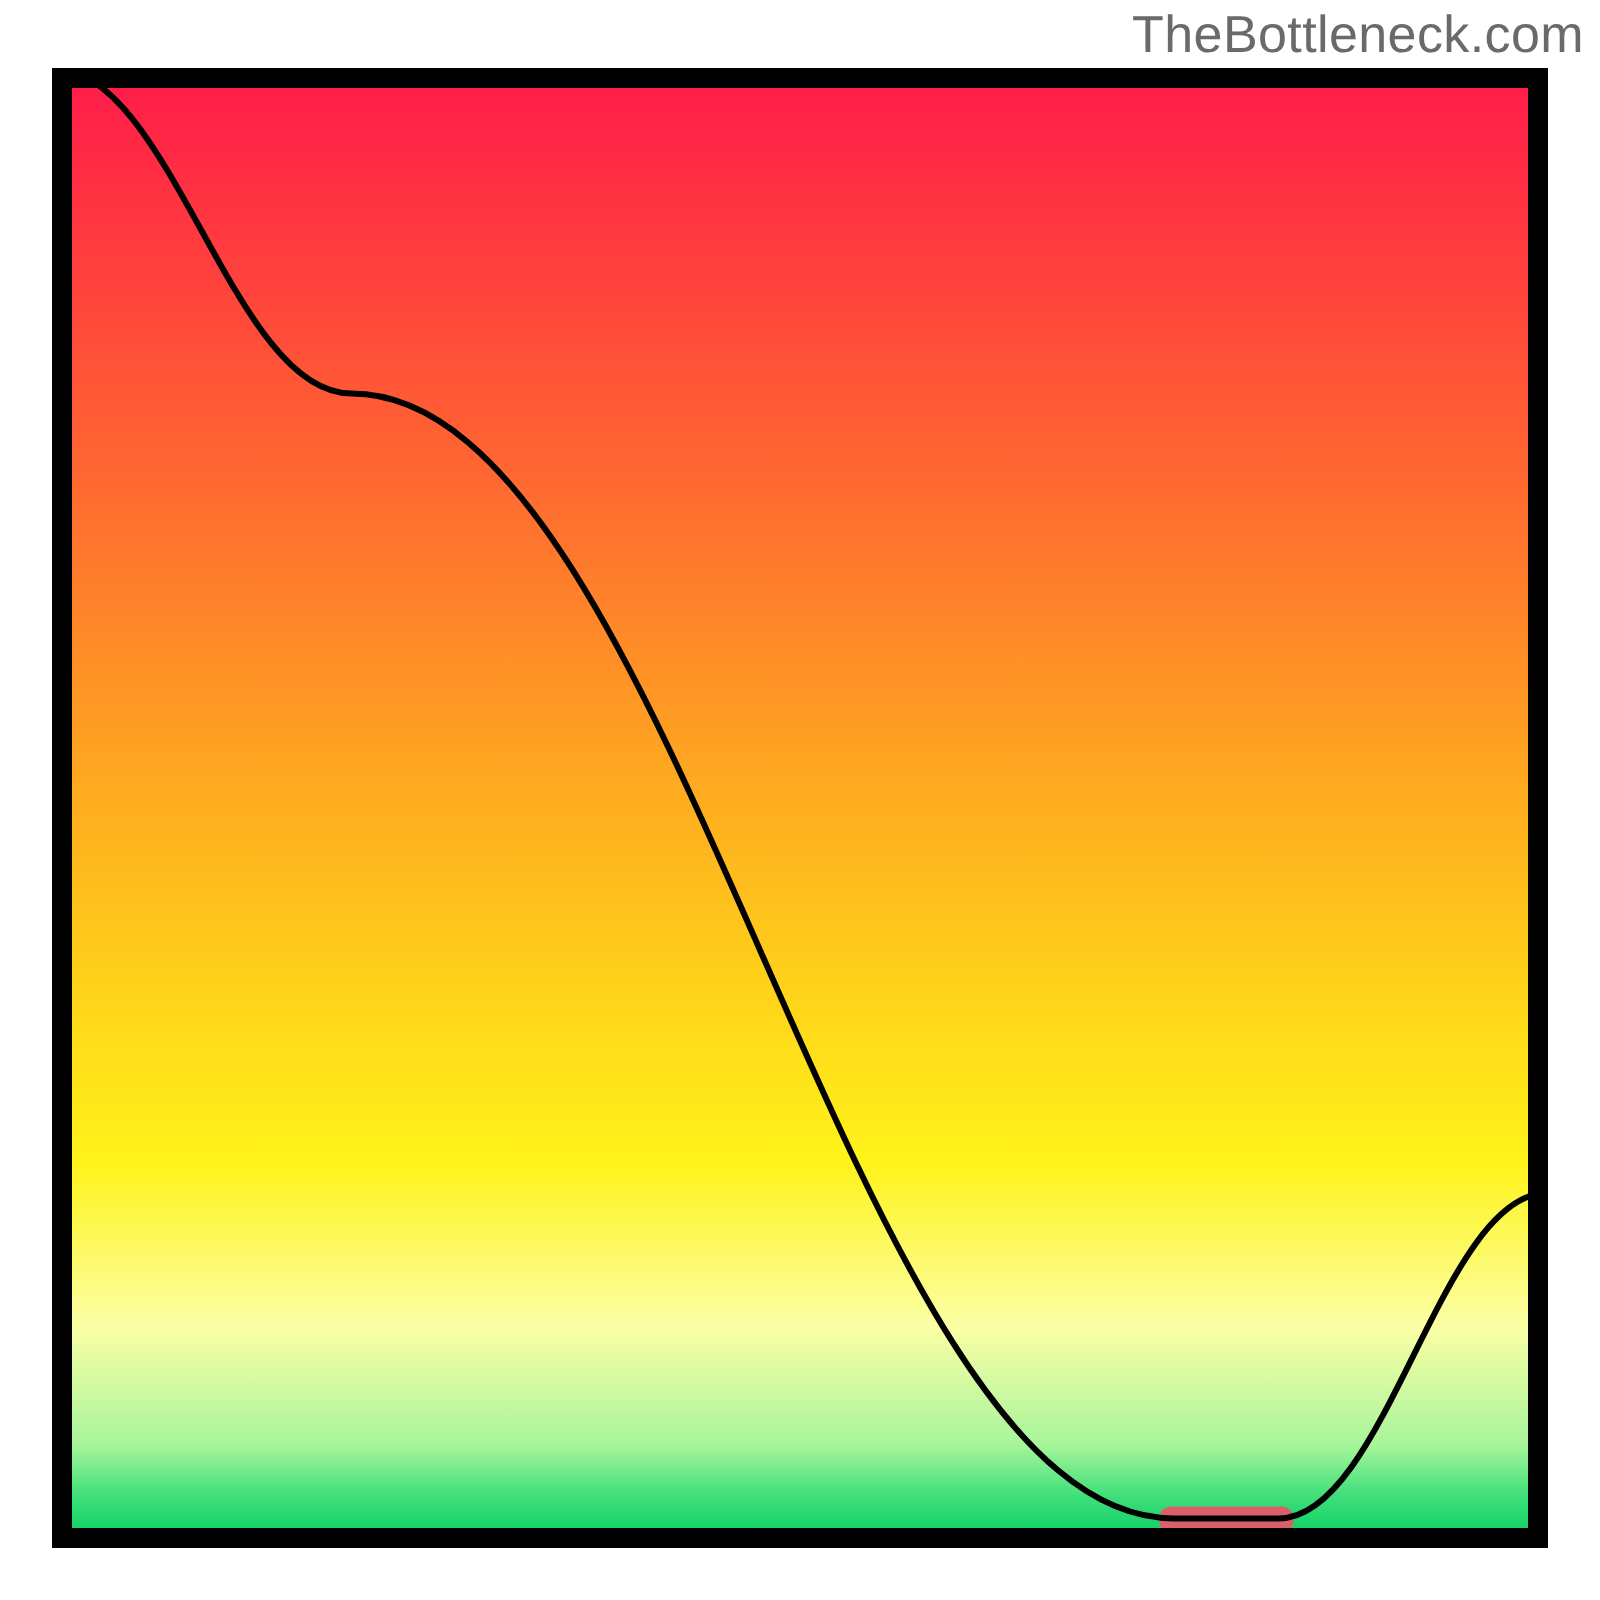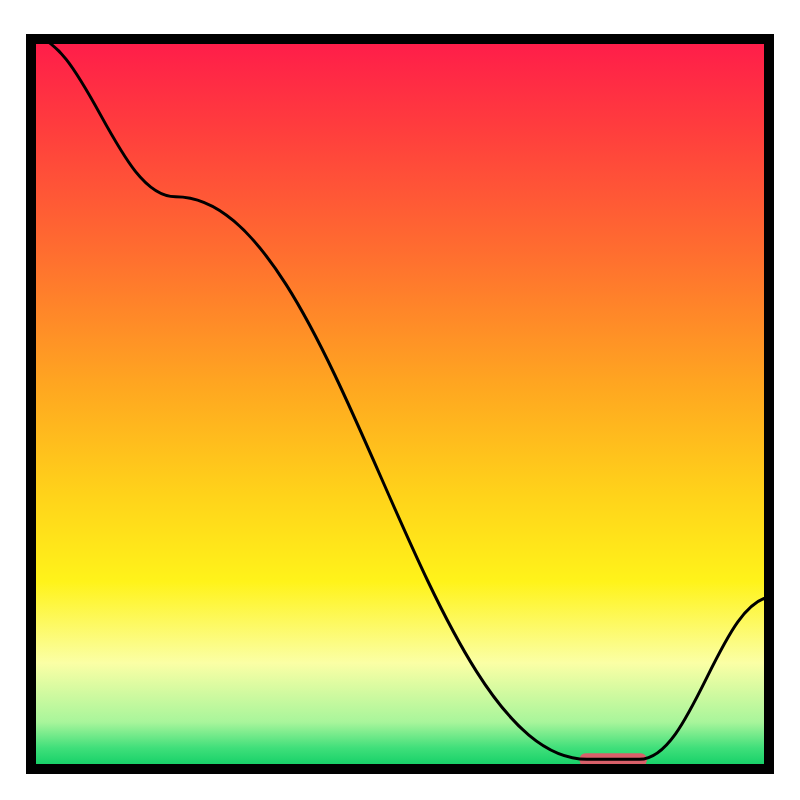--- a/index.html
+++ b/index.html
@@ -44,20 +44,21 @@
     box-sizing: border-box;
     border: 10px solid #000;
     pointer-events: none;
   }
 </style>
 </head>
 <body>
 
 <div class="stage">
 
+  <div class="watermark">TheBottleneck.com</div>
 
   <div class="plot">
     <svg viewBox="0 0 748 740" preserveAspectRatio="none">
       <defs>
         <linearGradient id="bg-grad" x1="0" y1="0" x2="0" y2="1">
         <stop offset="0%" stop-color="#ff1a4b"></stop>
             <stop offset="12%" stop-color="#ff3b3e"></stop>
             <stop offset="30%" stop-color="#ff6f2f"></stop>
             <stop offset="48%" stop-color="#ffa820"></stop>
             <stop offset="62%" stop-color="#ffd21a"></stop>

